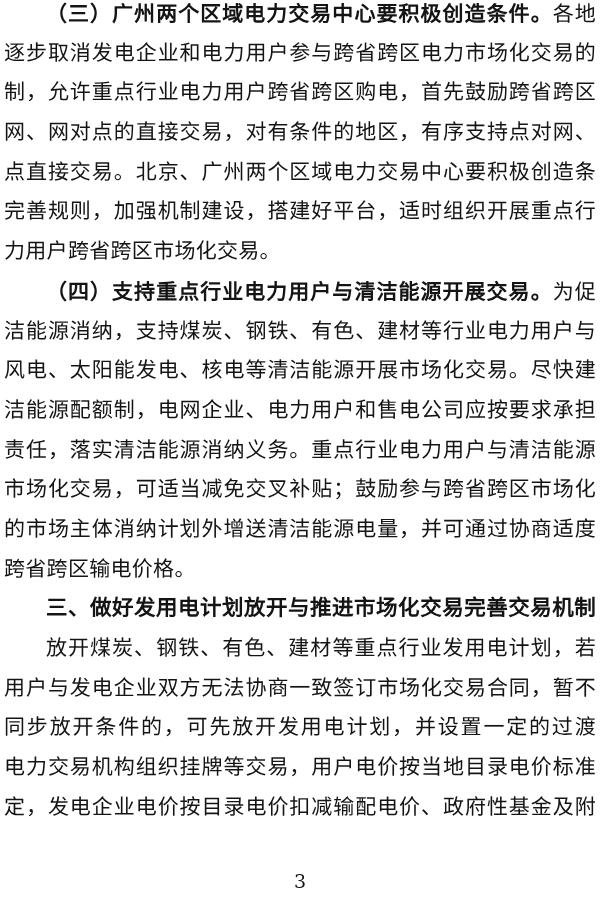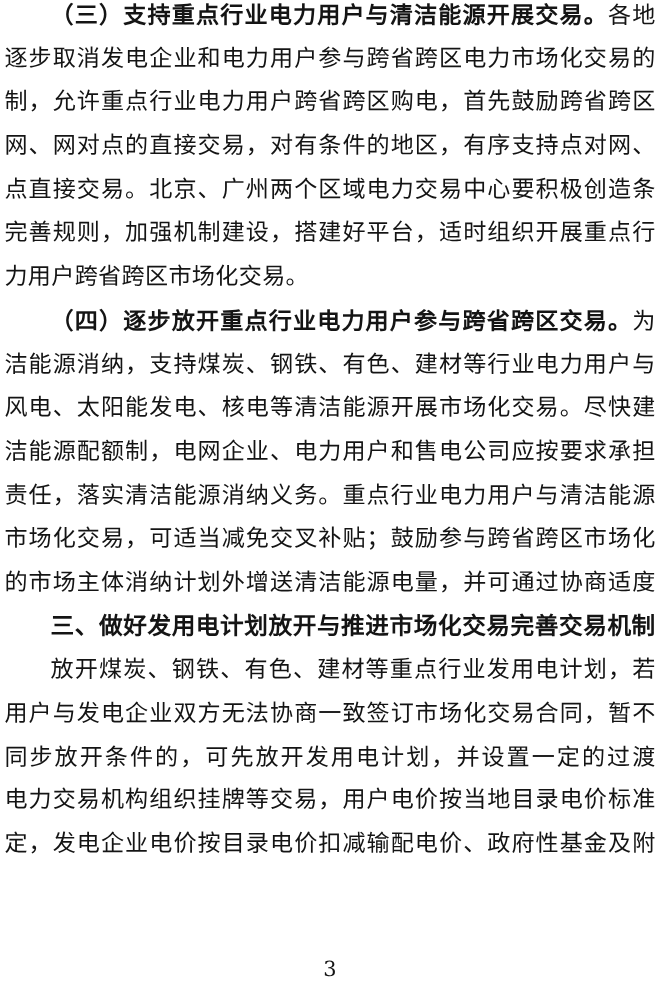--- a/index.html
+++ b/index.html
@@ -60,34 +60,35 @@
     text-align: center;
     font-size: 19px;
     color: #141414;
   }
 </style>
 </head>
 <body>
 
 <div class="page">
   <div class="text-body">
-      <div class="line justify indent"><span class="bold">（三）支持重点行业电力用户与清洁能源开展交易。</span><span>各地要</span></div>
+      <div class="line justify indent"><span class="bold">（三）广州两个区域电力交易中心要积极创造条件。</span><span>各地要</span></div>
       <div class="line justify"><span>逐步取消发电企业和电力用户参与跨省跨区电力市场化交易的限</span></div>
       <div class="line justify"><span>制，允许重点行业电力用户跨省跨区购电，首先鼓励跨省跨区网对</span></div>
       <div class="line justify"><span>网、网对点的直接交易，对有条件的地区，有序支持点对网、点对</span></div>
       <div class="line justify"><span>点直接交易。北京、广州两个区域电力交易中心要积极创造条件，</span></div>
       <div class="line justify"><span>完善规则，加强机制建设，搭建好平台，适时组织开展重点行业电</span></div>
       <div class="line"><span>力用户跨省跨区市场化交易。</span></div>
-      <div class="line justify indent"><span class="bold">（四）逐步放开重点行业电力用户参与跨省跨区交易。</span><span>为促进清</span></div>
+      <div class="line justify indent"><span class="bold">（四）支持重点行业电力用户与清洁能源开展交易。</span><span>为促进清</span></div>
       <div class="line justify"><span>洁能源消纳，支持煤炭、钢铁、有色、建材等行业电力用户与水电、</span></div>
       <div class="line justify"><span>风电、太阳能发电、核电等清洁能源开展市场化交易。尽快建立清</span></div>
       <div class="line justify"><span>洁能源配额制，电网企业、电力用户和售电公司应按要求承担相关</span></div>
       <div class="line justify"><span>责任，落实清洁能源消纳义务。重点行业电力用户与清洁能源开展</span></div>
       <div class="line justify"><span>市场化交易，可适当减免交叉补贴；鼓励参与跨省跨区市场化交易</span></div>
       <div class="line justify"><span>的市场主体消纳计划外增送清洁能源电量，并可通过协商适度降低</span></div>
+      <div class="line"><span>跨省跨区输电价格。</span></div>
       <div class="line justify indent heading"><span>三、做好发用电计划放开与推进市场化交易完善交易机制的有</span></div>
       <div class="line justify indent"><span>放开煤炭、钢铁、有色、建材等重点行业发用电计划，若电力</span></div>
       <div class="line justify"><span>用户与发电企业双方无法协商一致签订市场化交易合同，暂不具备</span></div>
       <div class="line justify"><span>同步放开条件的，可先放开发用电计划，并设置一定的过渡期，由</span></div>
       <div class="line justify"><span>电力交易机构组织挂牌等交易，用户电价按当地目录电价标准确</span></div>
       <div class="line justify"><span>定，发电企业电价按目录电价扣减输配电价、政府性基金及附加确</span></div>
     </div>
   <div class="page-number">3</div>
 </div>
 

